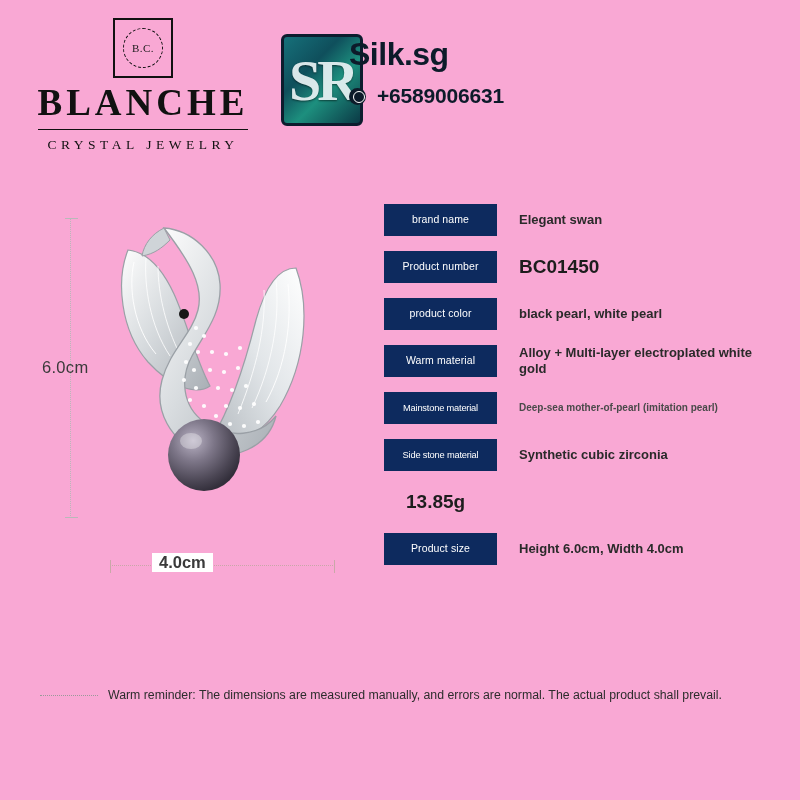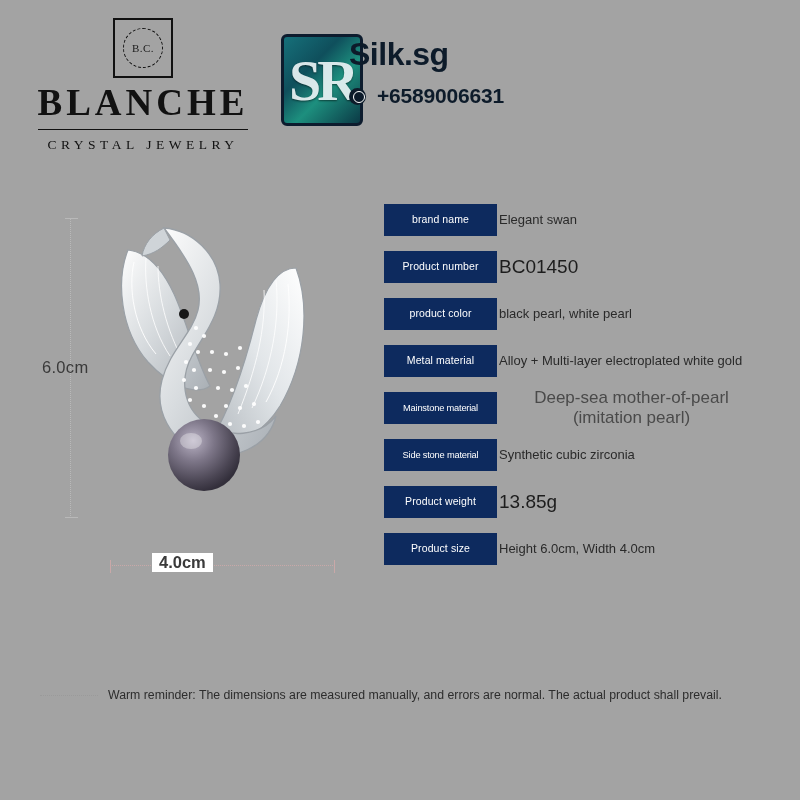--- a/index.html
+++ b/index.html
@@ -7,21 +7,21 @@
     margin: 0; padding: 0;
     width: 800px; height: 800px;
     background: #ffffff;
     font-family: "Liberation Sans", sans-serif;
     color: #1a1a1a;
     overflow: hidden;
   }
   #page {
     position: relative;
     width: 800px; height: 800px;
-    background: #a3a3a3;
+    background: #f9a8d4;
   }
 
   
   .brand {
     position: absolute;
     left: 18px; top: 18px;
     width: 250px;
     text-align: center;
   }
   .brand-emblem {
@@ -213,27 +213,28 @@
     justify-content: center;
     text-align: center;
     font-size: 10.5px;
     letter-spacing: .1px;
     flex: 0 0 113px;
     padding: 0 3px;
     line-height: 1.1;
   }
   .spec-key.tight { font-size: 9.3px; letter-spacing: -0.2px; }
   .spec-val {
-    padding-left: 2px;
+    padding-left: 22px;
     font-size: 13px;
     color: #2a2a2a;
     line-height: 1.2;
+    font-weight: bold;
   }
   .spec-val.big   { font-size: 19px; color: #1d1d1d; }
-  .spec-val.small { font-size: 17px; color: #4a4a4a; text-align: center; }
+  .spec-val.small { font-size: 10px; color: #4a4a4a; text-align: center; }
 
   
   .footer {
     position: absolute;
     left: 40px; top: 688px;
     width: 730px;
     display: flex;
     align-items: center;
     gap: 10px;
   }
@@ -366,36 +367,35 @@
       <div class="spec-key">Product number</div>
       <div class="spec-val big">BC01450</div>
     </div>
 
     <div class="spec-row">
       <div class="spec-key">product color</div>
       <div class="spec-val">black pearl, white pearl</div>
     </div>
 
     <div class="spec-row">
-      <div class="spec-key">Metal material</div>
+      <div class="spec-key">Warm material</div>
       <div class="spec-val">Alloy + Multi-layer electroplated white gold</div>
     </div>
 
     <div class="spec-row">
       <div class="spec-key tight">Mainstone material</div>
       <div class="spec-val small">Deep-sea mother-of-pearl (imitation pearl)</div>
     </div>
 
     <div class="spec-row">
       <div class="spec-key tight">Side stone material</div>
       <div class="spec-val">Synthetic cubic zirconia</div>
     </div>
 
     <div class="spec-row">
-      <div class="spec-key">Product weight</div>
       <div class="spec-val big">13.85g</div>
     </div>
 
     <div class="spec-row">
       <div class="spec-key">Product size</div>
       <div class="spec-val">Height 6.0cm, Width 4.0cm</div>
     </div>
 
   </div>
 

